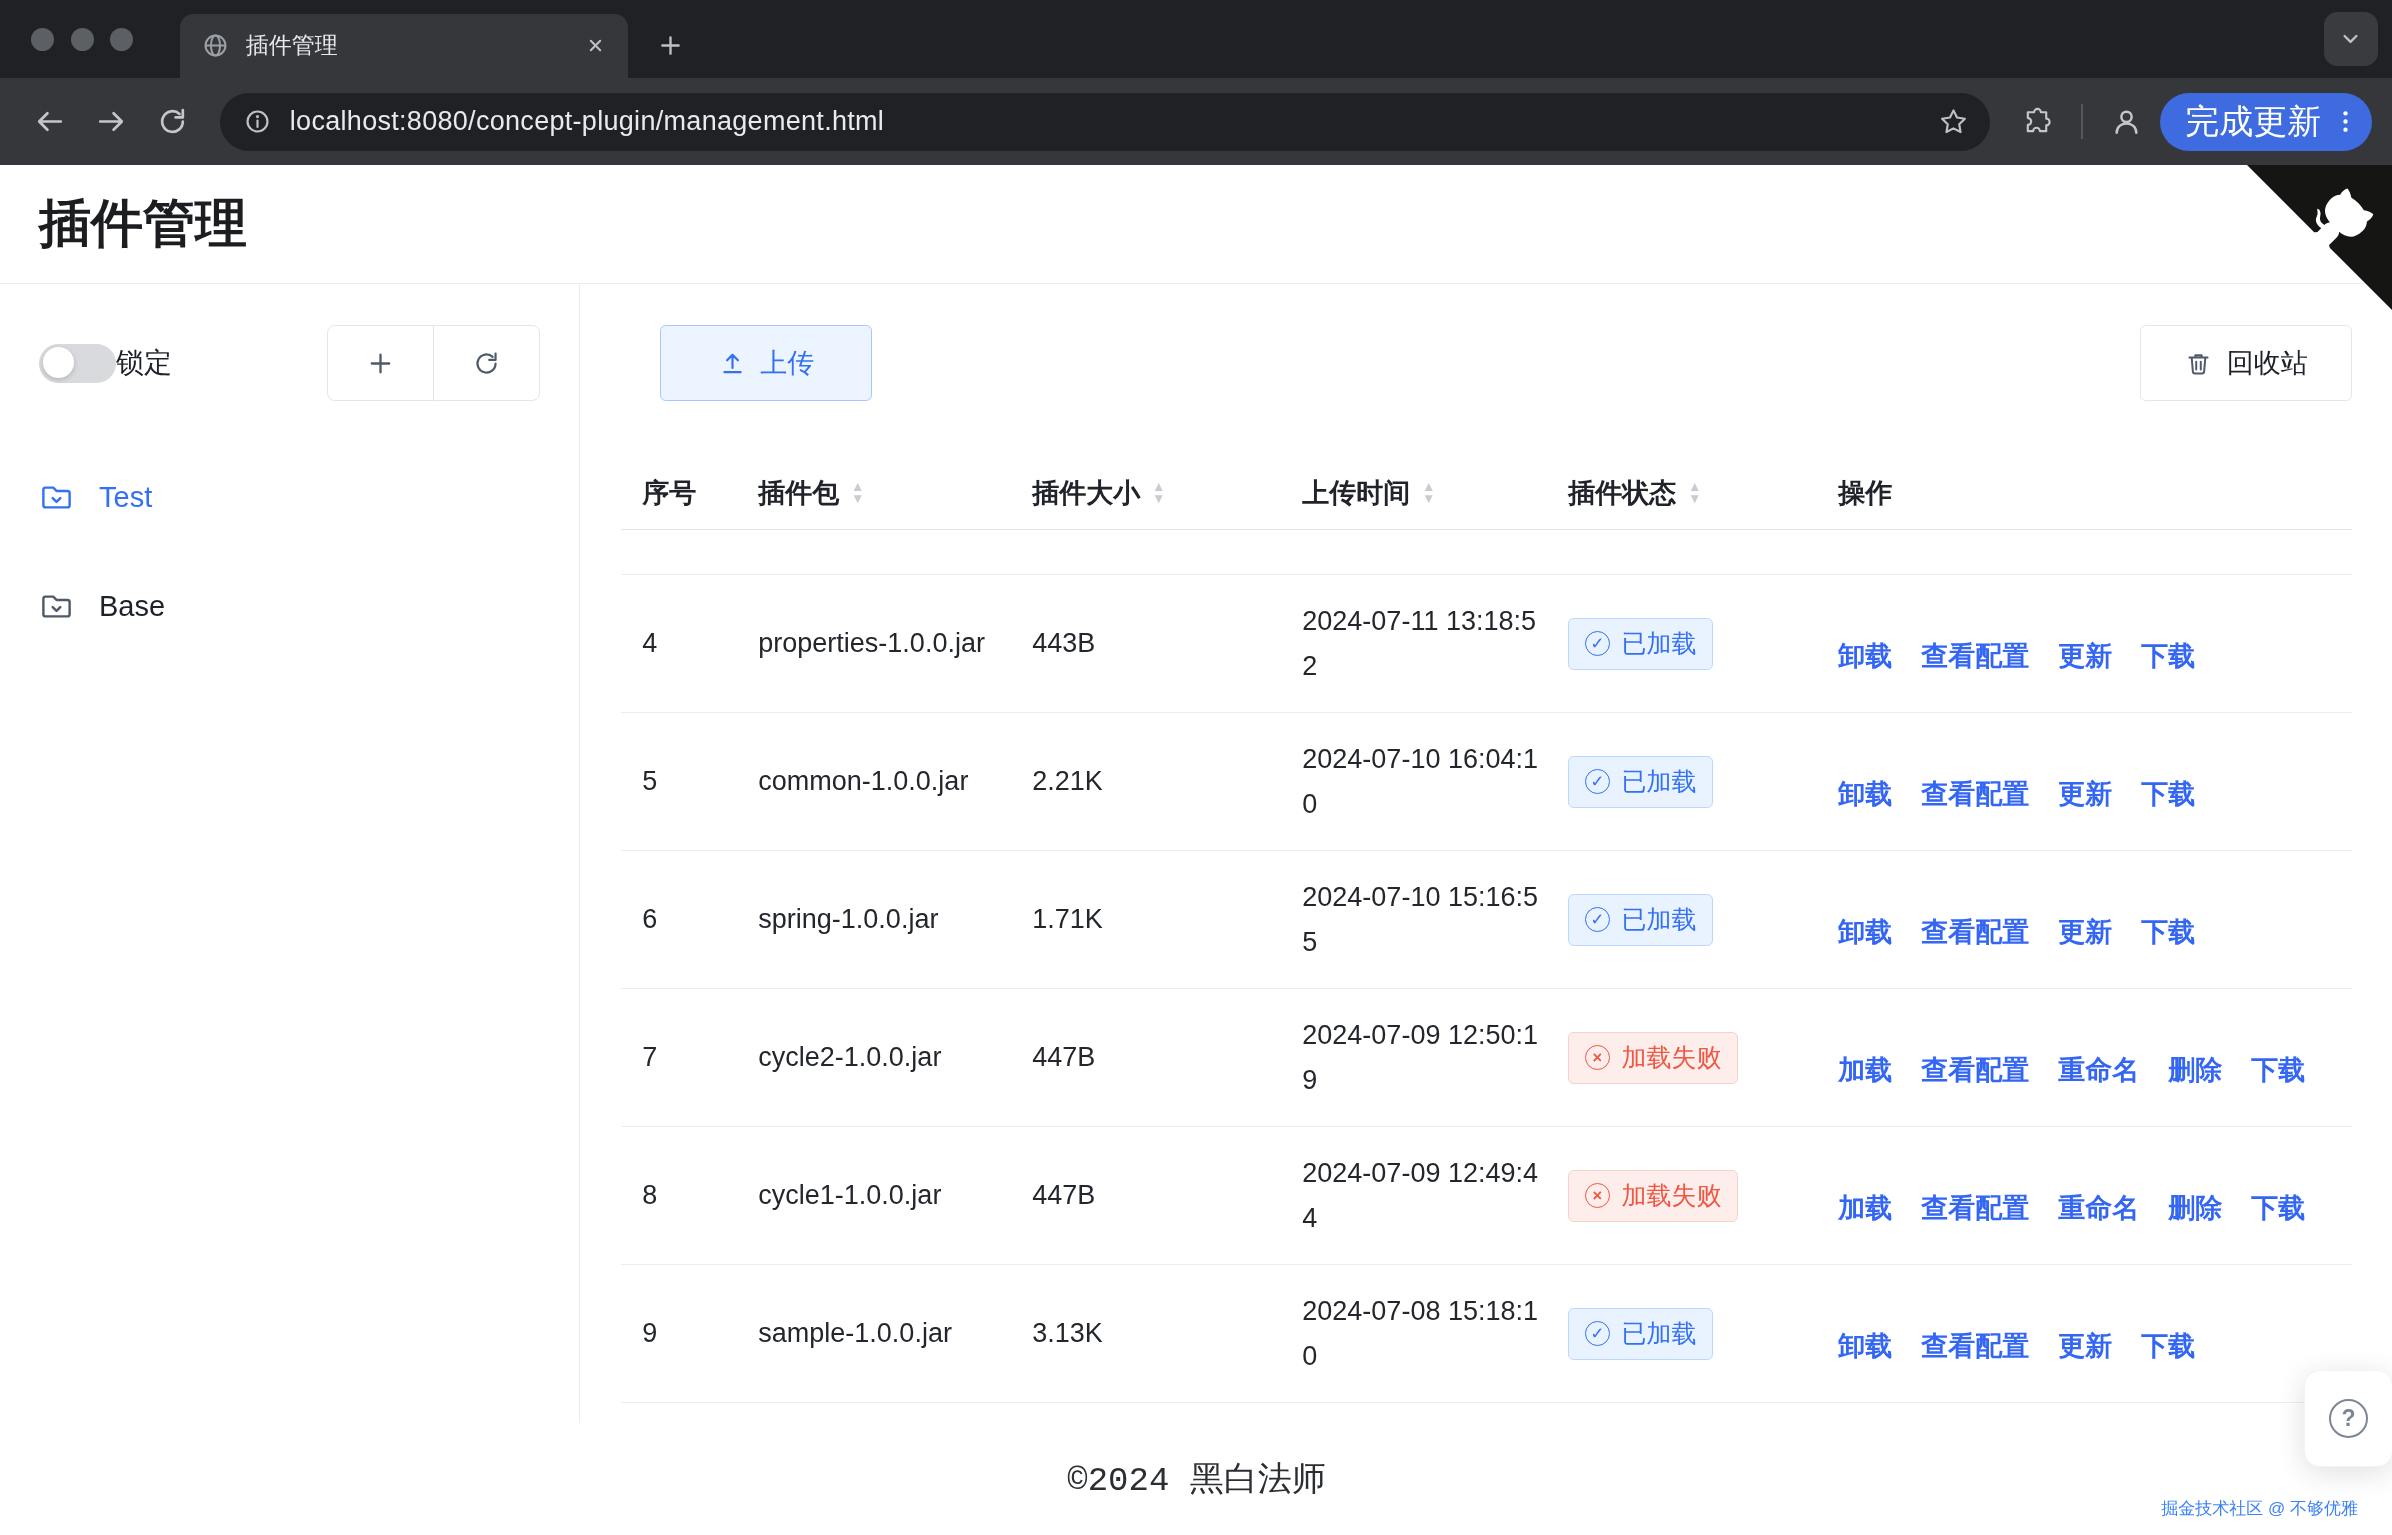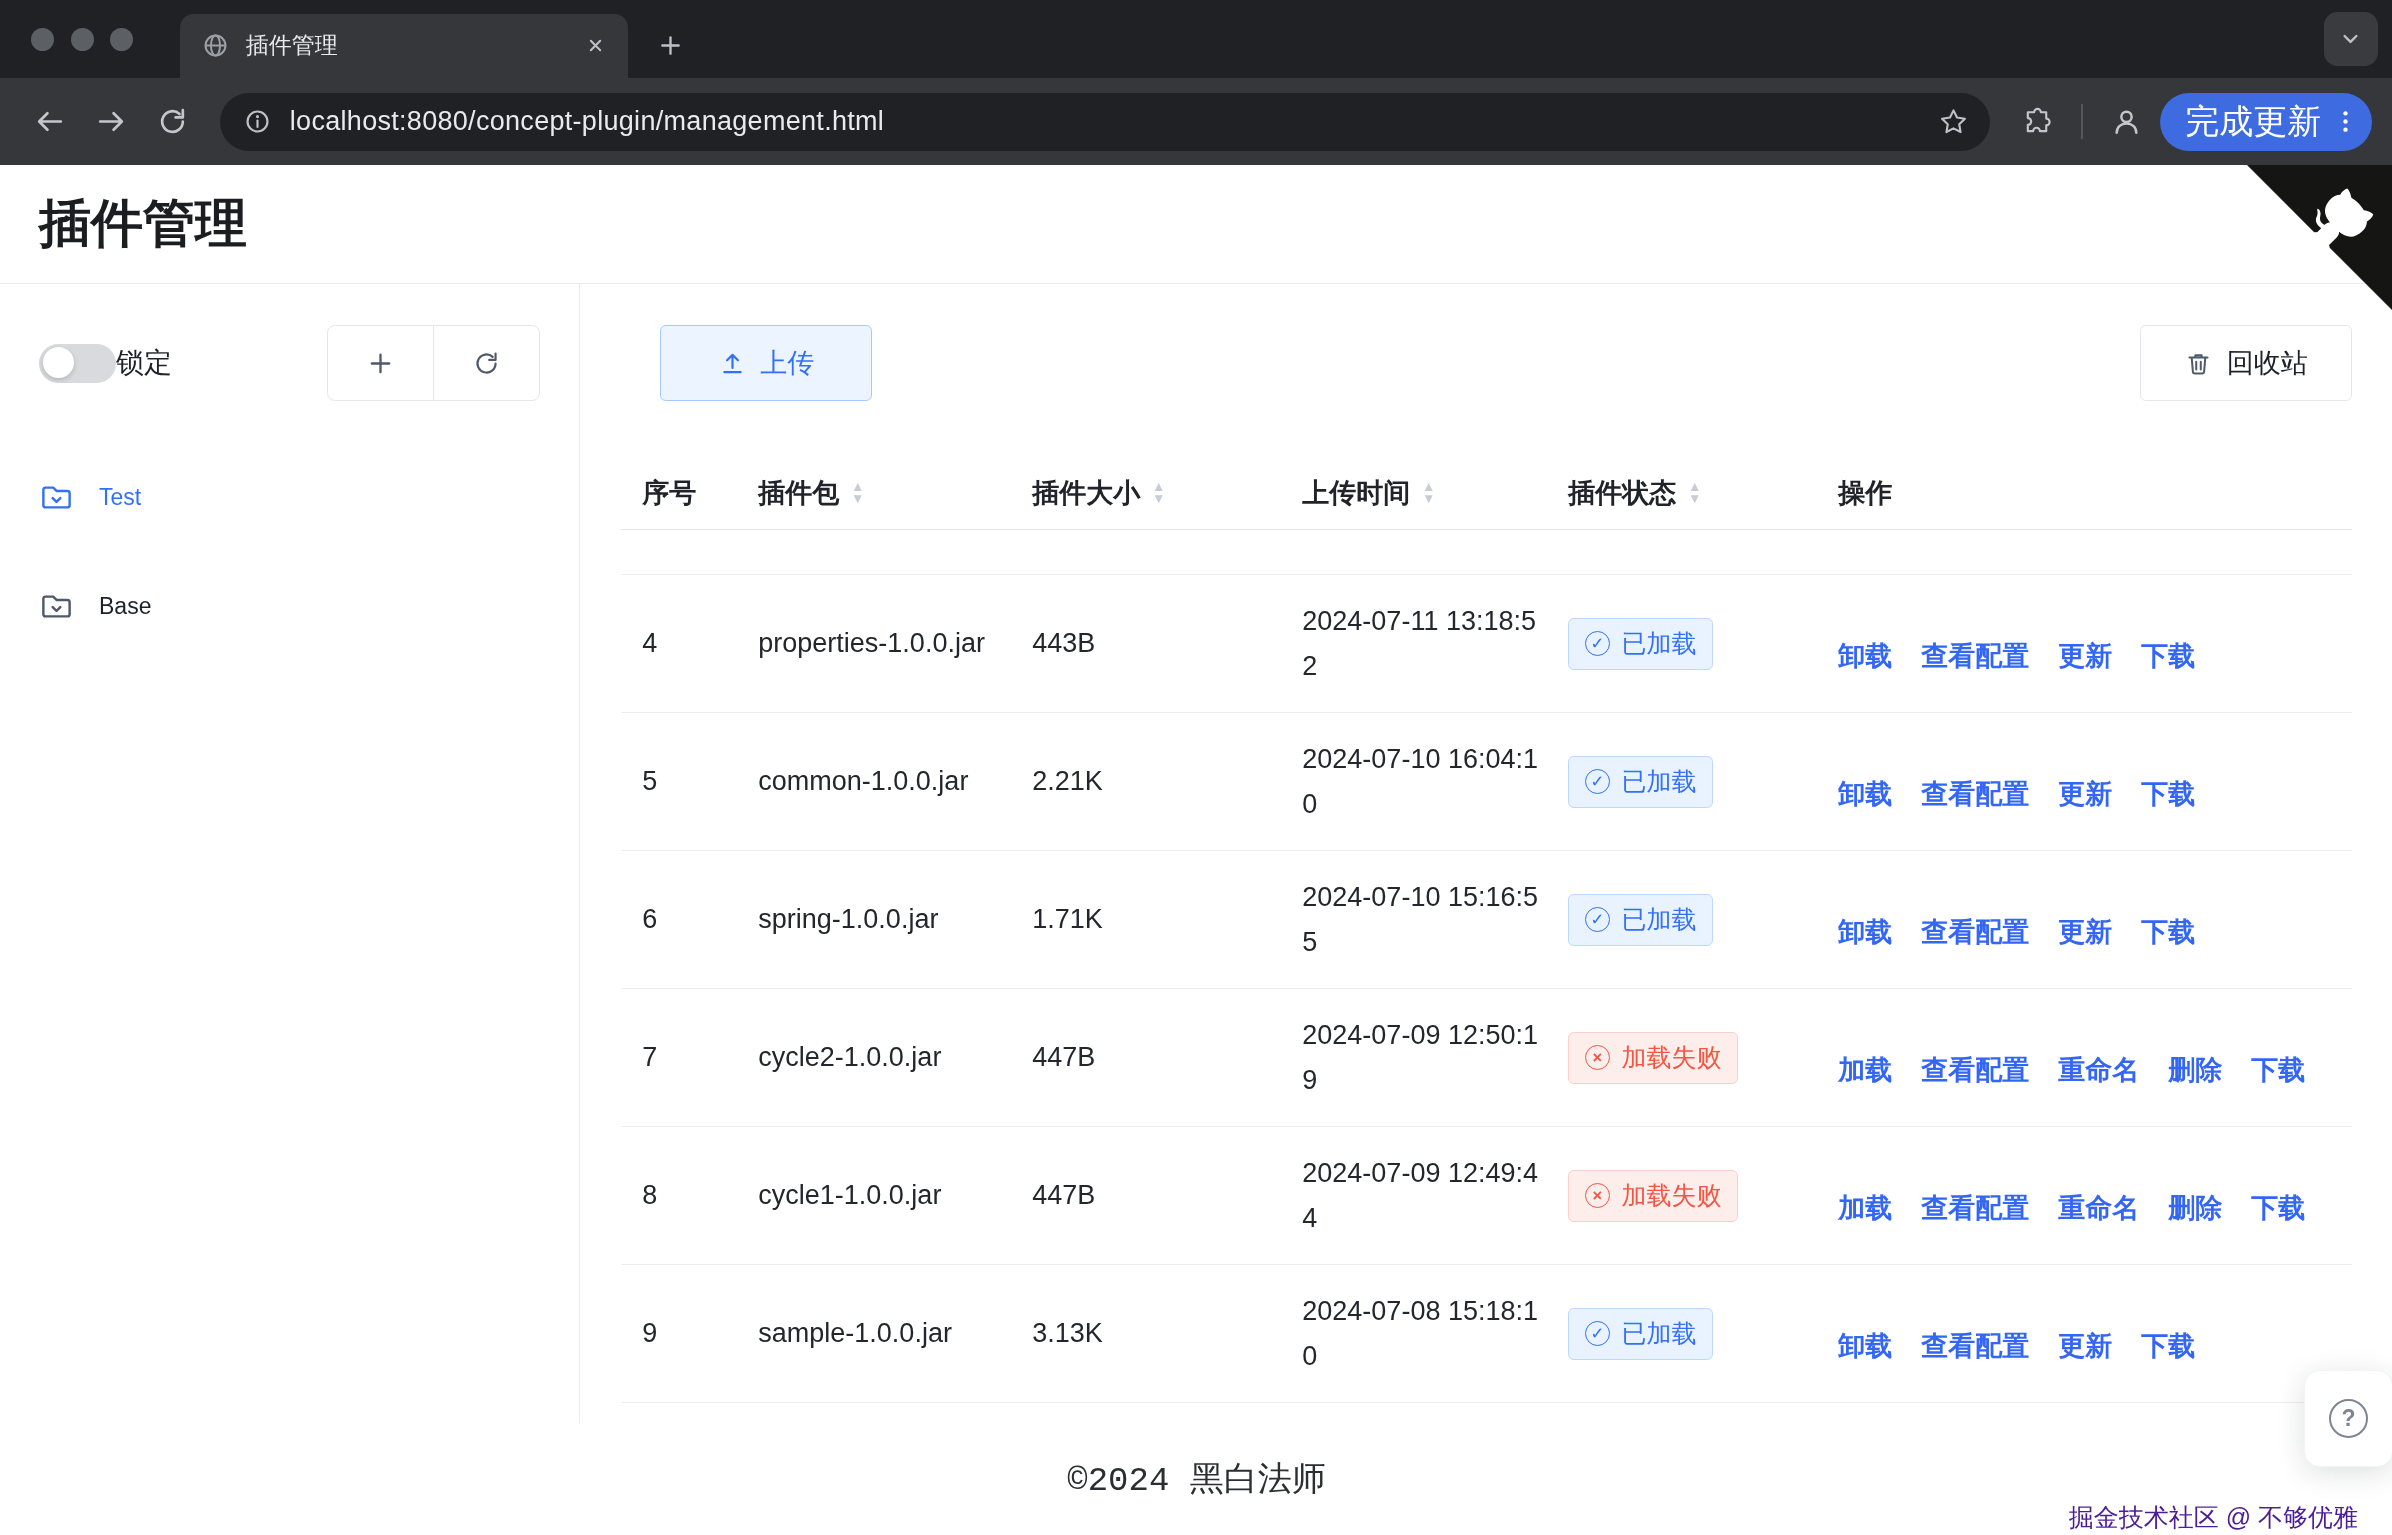--- a/index.html
+++ b/index.html
@@ -51,21 +51,21 @@
   .lock-left { display:flex; align-items:center; }
   .switch { position:relative; width:77px; height:39px; border-radius:19.4px; background:#d8dade; }
   .switch .knob { position:absolute; left:3.9px; top:3.9px; width:31px; height:31px; border-radius:50%; background:#fff; box-shadow:0 1.9px 5.8px rgba(0,0,0,.18); }
   .lock-label { font-size:28px; color:#1d2129; }
   .btn-group { display:flex; }
   .gbtn { width:107px; height:76px; background:#fff; border:1px solid #e5e6eb; display:flex; align-items:center; justify-content:center; color:#4e5969; }
   .gbtn:first-child { border-radius:7.8px 0 0 7.8px; }
   .gbtn:last-child { border-radius:0 7.8px 7.8px 0; margin-left:-1px; }
 
   .tree { margin-top:72px; display:flex; flex-direction:column; gap:60px; }
-  .tree-item { display:flex; align-items:center; gap:25px; height:49px; font-size:23px; color:#1d2129; cursor:default; }
+  .tree-item { display:flex; align-items:center; gap:25px; height:49px; font-size:29px; color:#1d2129; cursor:default; }
   .tree-item .icon { color:#4e5969; }
   .tree-item.active { color:#3370f4; }
   .tree-item.active .icon { color:#3370f4; }
 
   .main { flex:1; min-width:0; padding:41px 41px 0 41px; }
   .controls { display:flex; align-items:center; }
   .search-box {
     width:582px; height:76px; border:1px solid #e5e6eb; border-radius:5.8px;
     display:flex; align-items:center; padding:0 19.4px; gap:15.5px; color:#86909c; background:#fff;
   }
@@ -102,21 +102,21 @@
     display:inline-flex; align-items:center; justify-content:center;
     font-size:16.5px; font-weight:700; line-height:1;
   }
   .badge.loaded { background:#e9f3ff; color:#3370f4; border:1px solid #bcd8ff; }
   .badge.failed { background:#fdeeec; color:#f15643; border:1px solid #f8cfc9; }
 
   .actions { display:flex; flex-wrap:wrap; gap:29px; }
   .action-link { color:#3366f5; font-weight:600; cursor:pointer; text-decoration:none; white-space:nowrap;margin-top:24px; }
 
   .page-footer { height:112px; display:flex; align-items:center; justify-content:center; font-size:34px; color:#2b2e33;font-family:Liberation Mono, monospace; }
-  .watermark { position:absolute; right:35px; bottom:1px; font-size:25px; color:#4c1d95; }
+  .watermark { position:absolute; right:35px; bottom:15px; font-size:17px; color:#3b82f6; }
   .help-card {
     position:absolute; right:0; bottom:68px; width:89px; height:97px;
     background:#fff; border:1px solid #f2f3f5; border-radius:15.5px;
     box-shadow:0 5.8px 29px rgba(31,35,41,.14);
     display:flex; align-items:center; justify-content:center; color:#7d8694;
   }
   .help-q { width:39px; height:39px; border:2.4px solid currentColor; border-radius:50%;
     display:flex; align-items:center; justify-content:center; font-size:23px; font-weight:700; }
 </style>
 </head>

